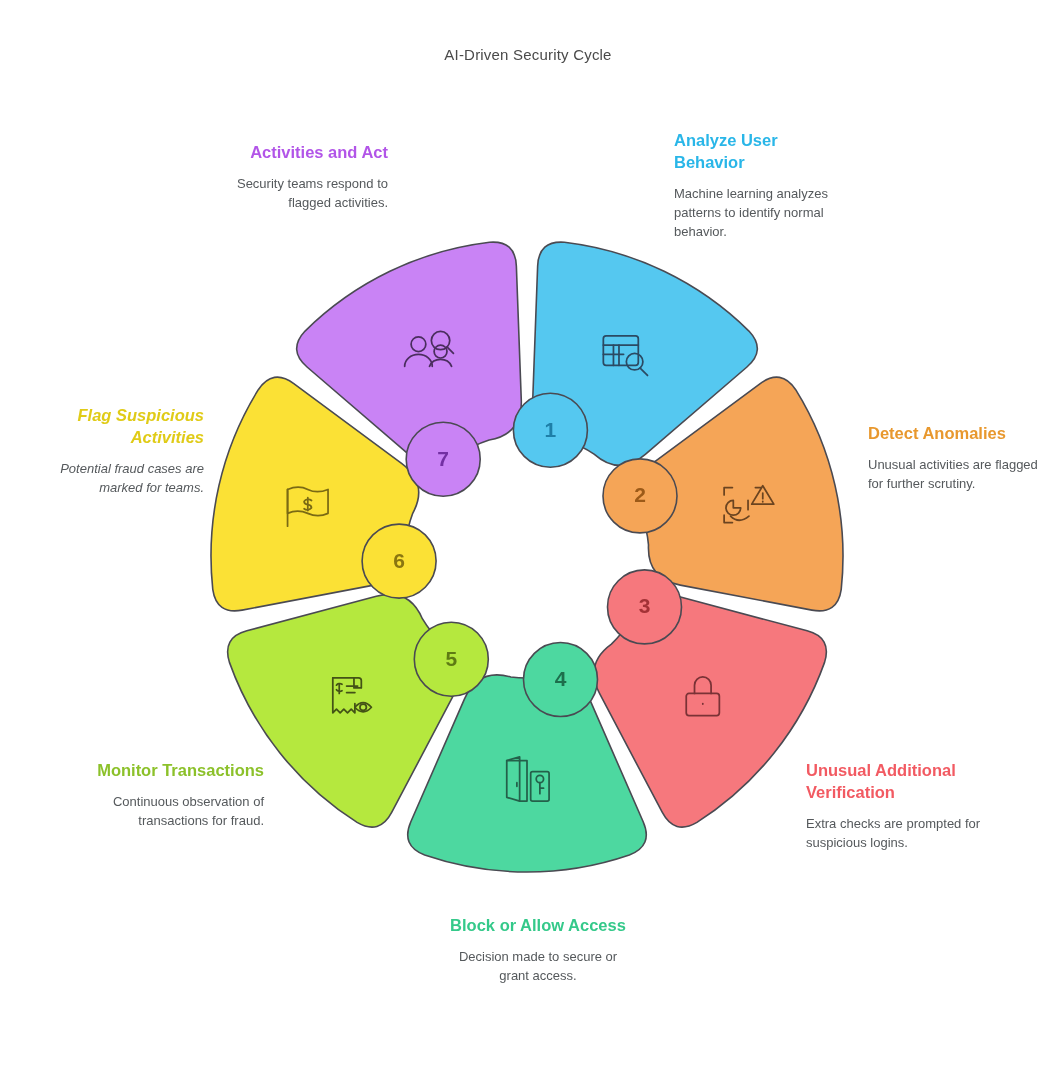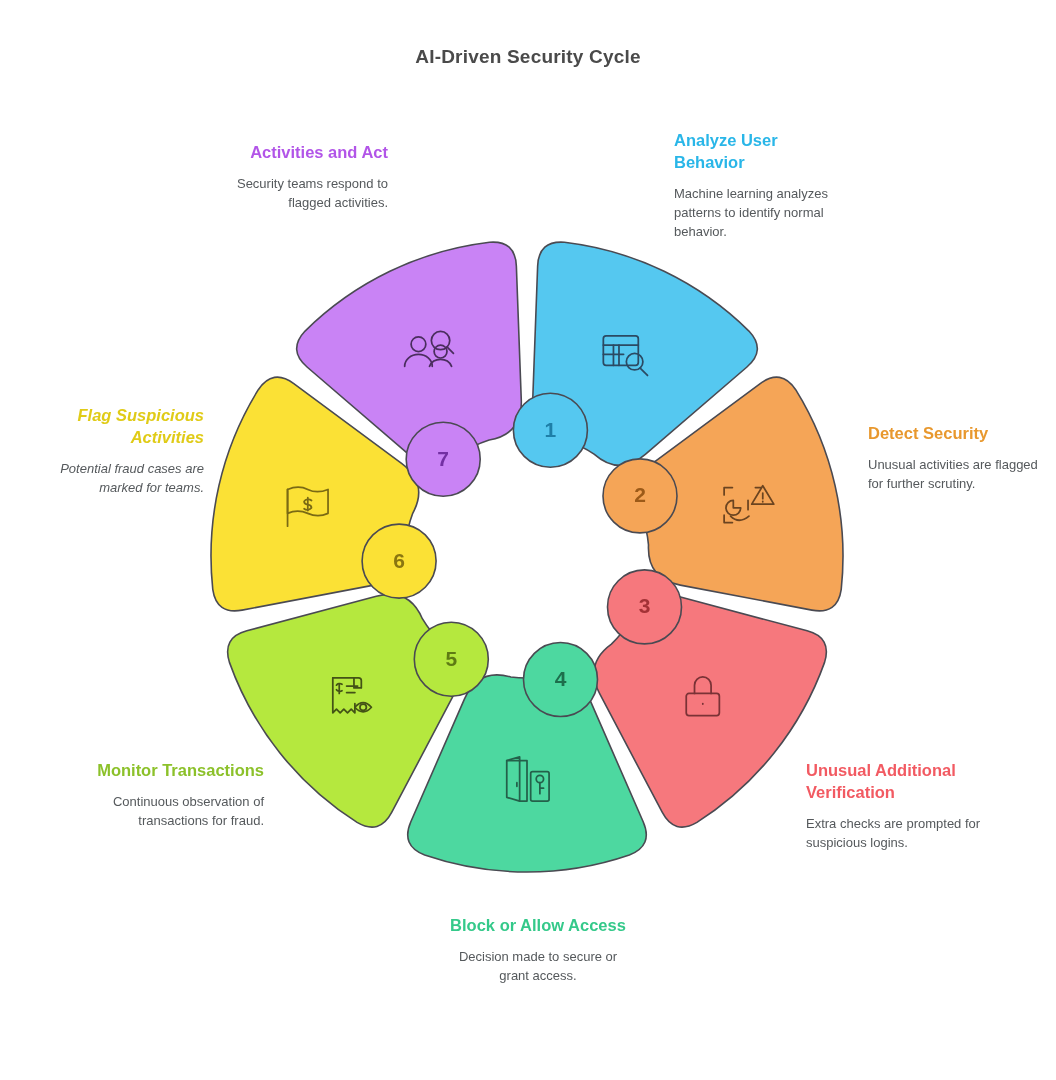--- a/index.html
+++ b/index.html
@@ -19,22 +19,22 @@
   #diagram-root {
     position: absolute;
     inset: 0;
   }
   #chart-title {
     position: absolute;
     top: 46px;
     left: 0;
     width: 1056px;
     text-align: center;
-    font-size: 19px;
-    font-weight: 700;
+    font-size: 15px;
+    font-weight: 400;
     color: #4a4a4a;
     letter-spacing: 0.2px;
   }
   #wheel-svg {
     position: absolute;
     left: 0;
     top: 0;
     width: 1056px;
     height: 1080px;
   }
@@ -188,21 +188,21 @@
         </g>
       </g>
   </svg>
 
   <div id="labels-layer">
       <div class="label-block align-left" style="left: 674px; top: 130px;">
         <div class="label-title" style="color: rgb(41, 182, 232);">Analyze User Behavior</div>
         <div class="label-desc">Machine learning analyzes patterns to identify normal behavior.</div>
       </div>
       <div class="label-block align-left" style="left: 868px; top: 423px;">
-        <div class="label-title" style="color: rgb(232, 152, 46);">Detect Security</div>
+        <div class="label-title" style="color: rgb(232, 152, 46);">Detect Anomalies</div>
         <div class="label-desc">Unusual activities are flagged for further scrutiny.</div>
       </div>
       <div class="label-block align-left" style="left: 806px; top: 760px;">
         <div class="label-title" style="color: rgb(242, 90, 98);">Unusual Additional Verification</div>
         <div class="label-desc">Extra checks are prompted for suspicious logins.</div>
       </div>
       <div class="label-block align-center" style="left: 450px; top: 915px;">
         <div class="label-title" style="color: rgb(52, 201, 138);">Block or Allow Access</div>
         <div class="label-desc">Decision made to secure or grant access.</div>
       </div>

